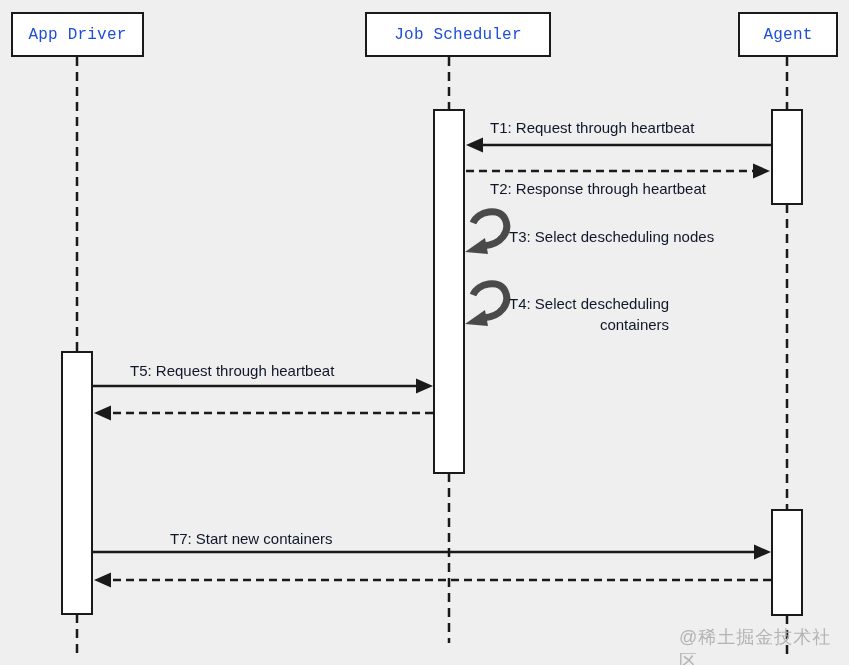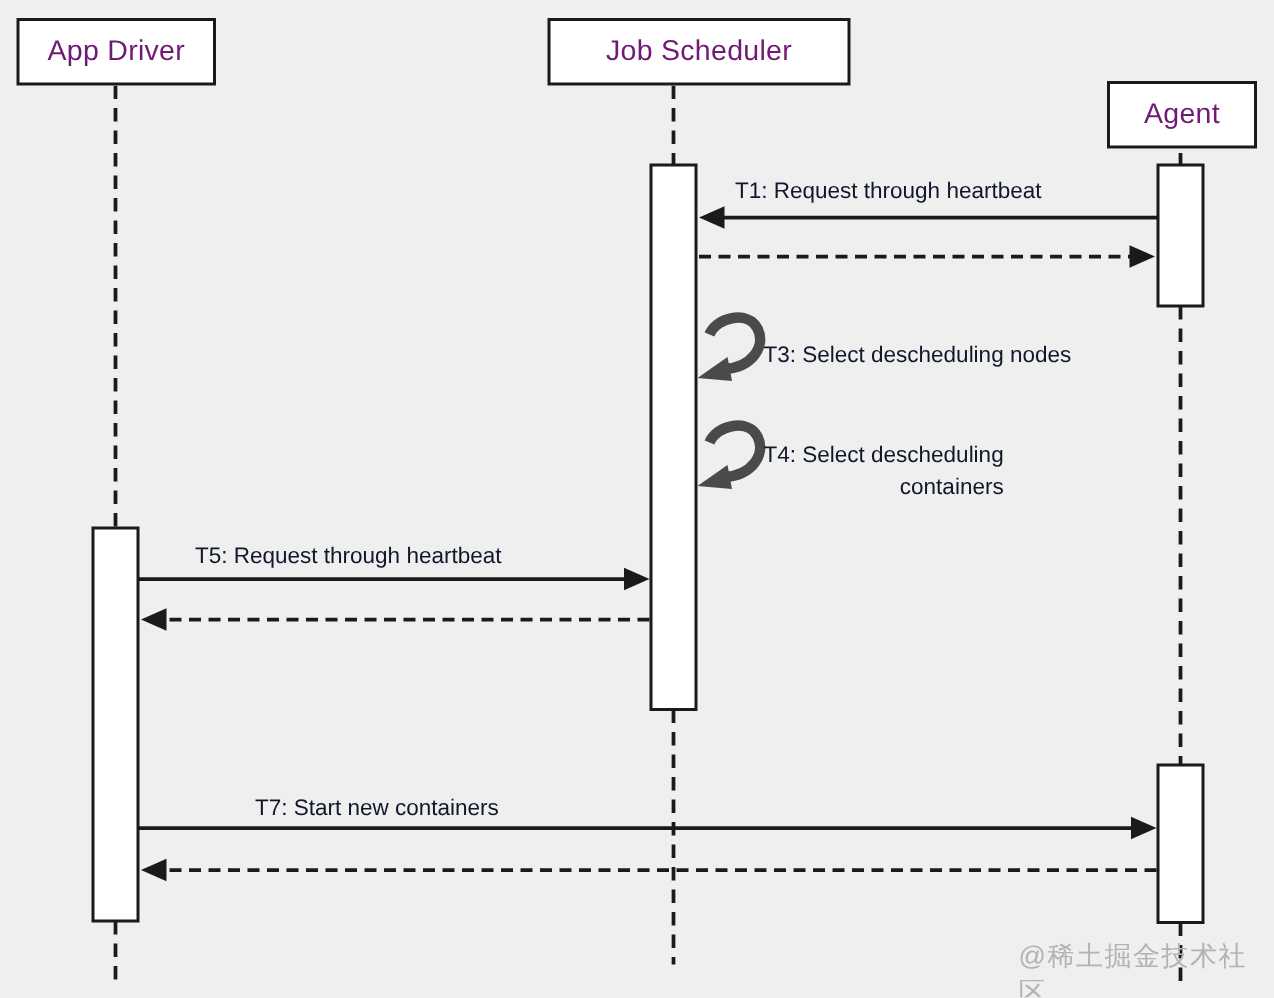--- a/index.html
+++ b/index.html
@@ -20,27 +20,28 @@
     width: 849px; height: 665px;
   }
 
   .actor {
     position: absolute;
     background: #ffffff;
     border: 2px solid #1a1a1a;
     display: flex;
     align-items: center;
     justify-content: center;
-    font-size: 19px;
-    color: #701a75;
+    font-size: 16px;
+    color: #1d4ed8;
     letter-spacing: 0.2px;
+    font-family: Liberation Mono, monospace;
   }
   .actor-app-driver   { left: 11px;  top: 12px; width: 133px; height: 45px; }
-  .actor-job-scheduler{ left: 365px; top: 12px; width: 202px; height: 45px; }
-  .actor-agent        { left: 738px; top: 12px; width: 100px; height: 45px; margin-top: 42px; }
+  .actor-job-scheduler{ left: 365px; top: 12px; width: 186px; height: 45px; }
+  .actor-agent        { left: 738px; top: 12px; width: 100px; height: 45px; }
 
   .msg-label {
     position: absolute;
     font-size: 15px;
     line-height: 19px;
     color: #0f172a;
     white-space: pre-line;
   }
   .msg-label.two-line { line-height: 21px; text-align: right; }
 
@@ -131,20 +132,21 @@
     <span>App Driver</span>
   </div>
   <div class="actor actor-job-scheduler">
     <span>Job Scheduler</span>
   </div>
   <div class="actor actor-agent">
     <span>Agent</span>
   </div>
 
   <div class="msg-label lbl-t1">T1: Request through heartbeat</div>
+  <div class="msg-label lbl-t2">T2: Response through heartbeat</div>
   <div class="msg-label lbl-t3">T3: Select descheduling nodes</div>
   <div class="msg-label lbl-t4 two-line">T4: Select descheduling
 containers</div>
   <div class="msg-label lbl-t5">T5: Request through heartbeat</div>
   <div class="msg-label lbl-t7">T7: Start new containers</div>
 
   <div class="watermark">@稀土掘金技术社区</div>
 
 </div>
 

